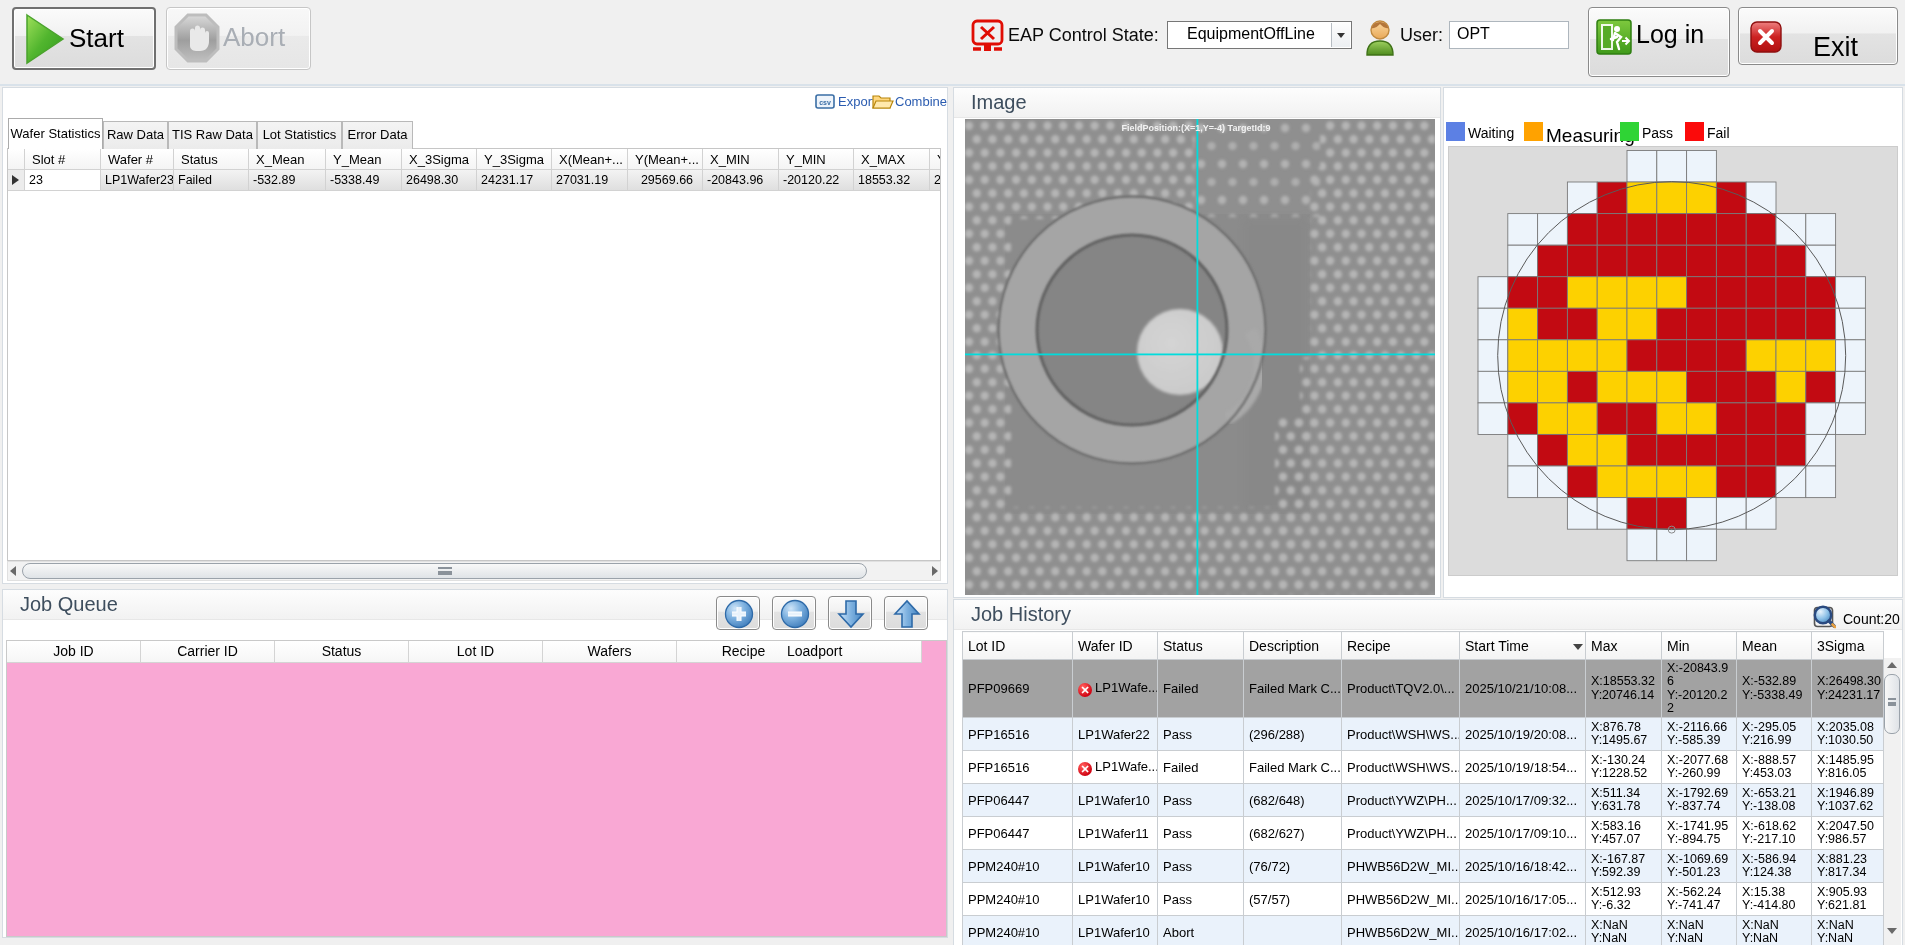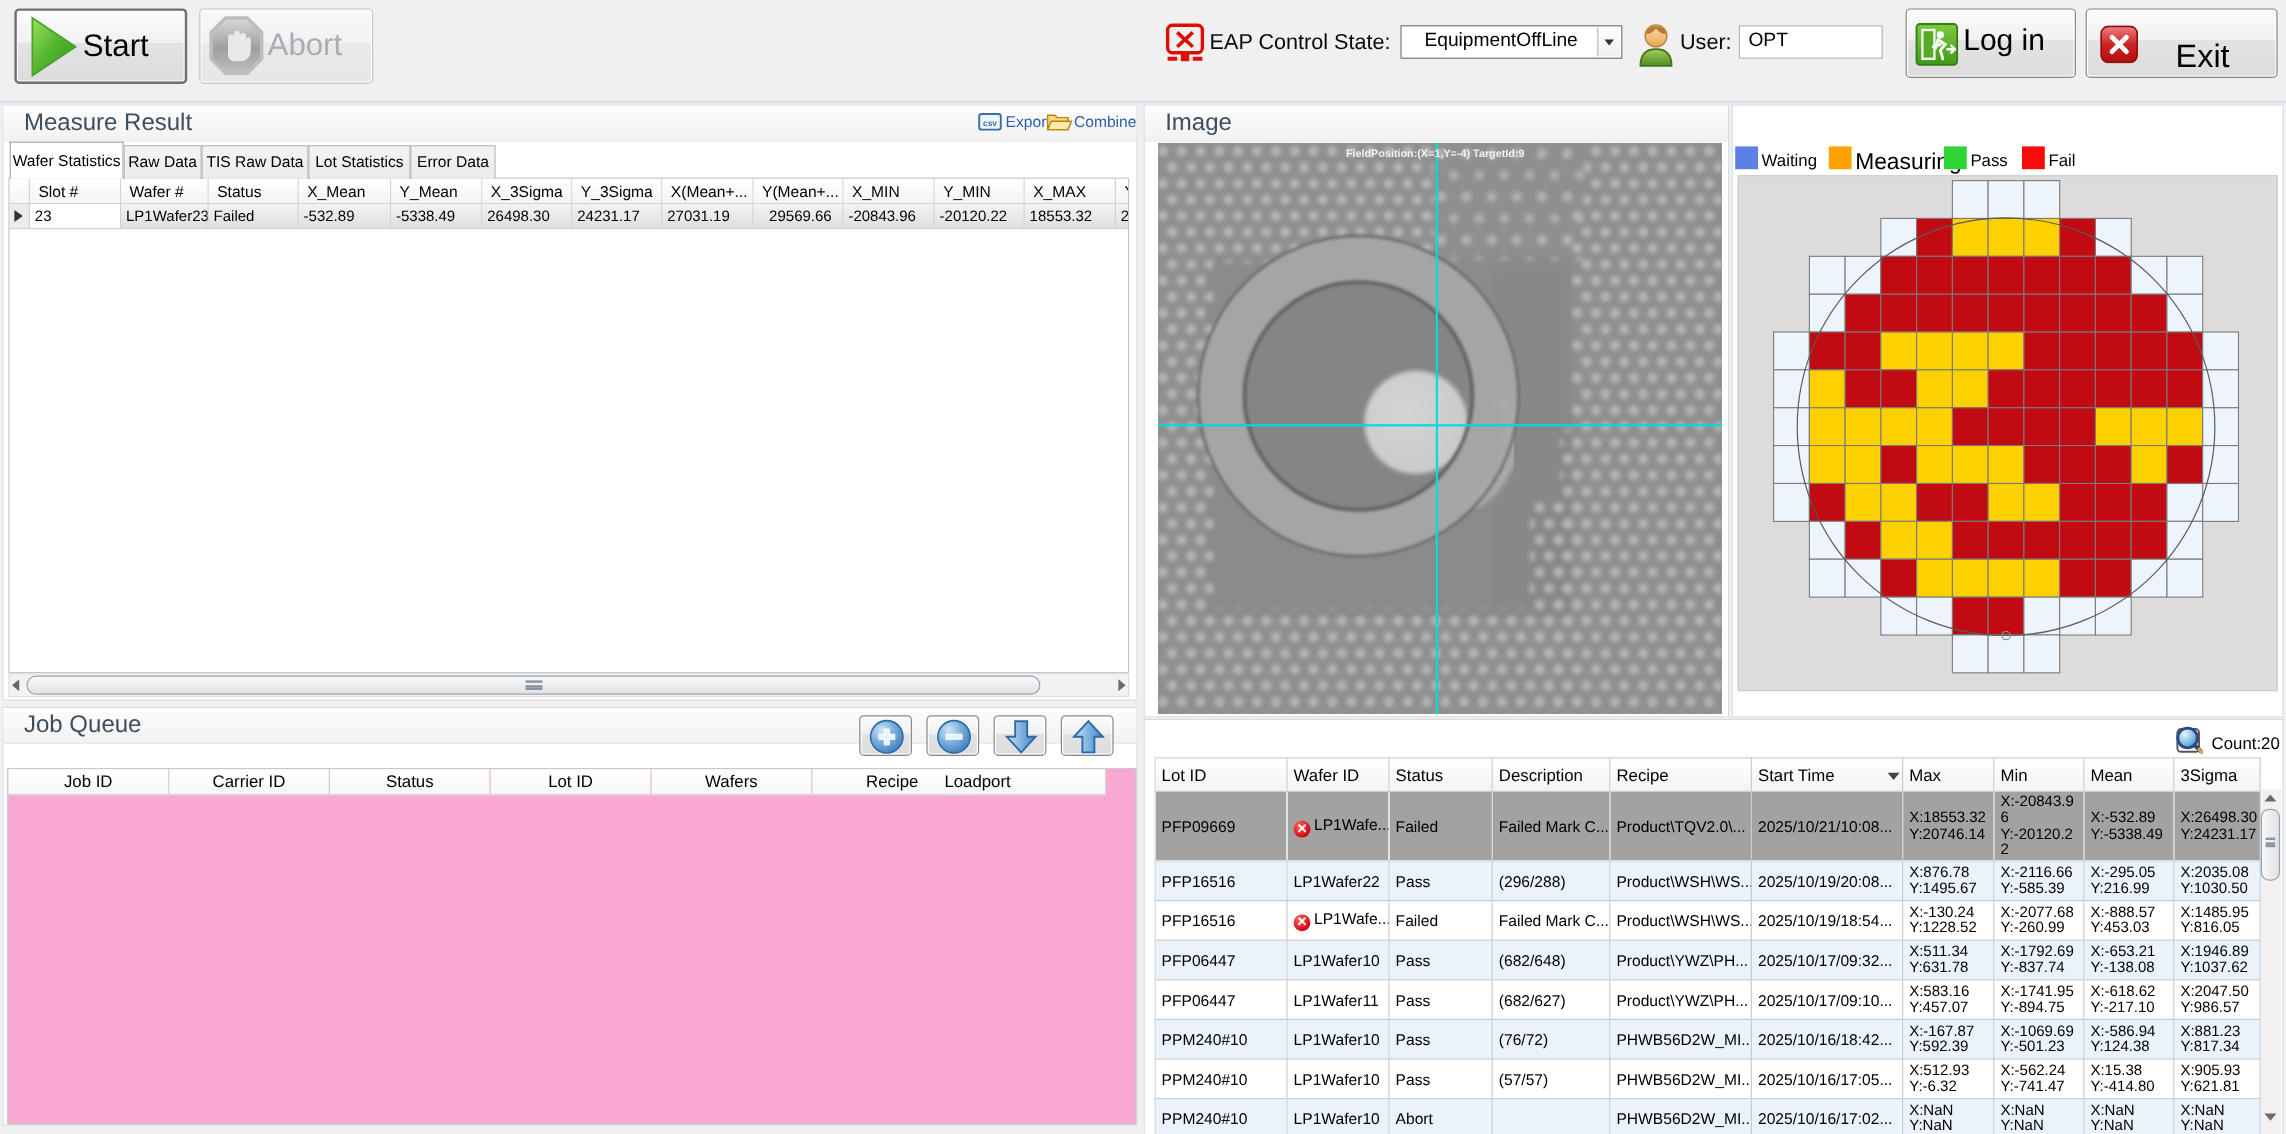--- a/index.html
+++ b/index.html
@@ -80,21 +80,21 @@
       </linearGradient>
     </defs>
 <path d="M4 37 c0-10 5-14 13-14 c8 0 13 4 13 14 z" fill="url(#gper)" stroke="#3f7217" stroke-width="1.4"></path>
 <circle cx="17" cy="12" r="9" fill="url(#ghead)" stroke="#c08a40" stroke-width="1.4"></circle>
 <path d="M8.5 10 a9 9 0 0 1 17 0 c-3 1-6-1.5-8.5-4 c-2.5 2.5-5.5 5-8.5 4z" fill="#b4763a"></path>
   </svg>
 <div class="abs" style="left:1400px;top:25px;font-size:18px;color:#0a0a0a">User:</div>
 <div class="abs" style="left:1449px;top:21px;width:120px;height:28px;background:#fff;border:1px solid #aeb6bd">
     <div class="abs" style="left:7px;top:3px;font-size:16px">OPT</div>
   </div>
-<div class="btn" style="left:1588px;top:7px;width:142px;height:58px;border-color:#8a8a8a">
+<div class="btn" style="left:1588px;top:7px;width:142px;height:70px;border-color:#8a8a8a">
 <svg class="abs" style="left:7px;top:11px" width="36" height="36" viewBox="0 0 36 36">
 <defs>
         <linearGradient id="glog" x1="0" y1="0" x2="0" y2="1">
           <stop offset="0" stop-color="#7ec93e"></stop>
           <stop offset="1" stop-color="#3f9a1a"></stop>
         </linearGradient>
       </defs>
 <rect x="1" y="1" width="34" height="34" rx="3" fill="url(#glog)" stroke="#2f7f12" stroke-width="1.5"></rect>
 <rect x="5" y="5" width="12" height="26" fill="#fff" opacity="0.9"></rect>
 <rect x="7" y="7" width="8" height="22" fill="#57aa28"></rect>
@@ -112,21 +112,20 @@
           <stop offset="0.5" stop-color="#cc2222"></stop>
           <stop offset="1" stop-color="#b01010"></stop>
         </linearGradient>
       </defs>
 <rect x="1" y="1" width="30" height="30" rx="6" fill="url(#gexit)" stroke="#8e0f0f" stroke-width="1.4"></rect>
 <path d="M10 10 L22 22 M22 10 L10 22" stroke="#fff" stroke-width="4" stroke-linecap="round"></path>
     </svg>
 <div class="abs" style="left:74px;top:24px;font-size:27px;color:#000">Exit</div>
   </div>
 <div class="panel" style="left:2px;top:87px;width:946px;height:497px">
-    <div class="ptitle">Measure Result</div>
     <svg class="abs" style="left:812px;top:6px" width="20" height="16" viewBox="0 0 20 16">
 <rect x="1" y="1" width="18" height="13" rx="2" fill="#eef4fb" stroke="#3a6ea5" stroke-width="1.6"></rect>
 <text x="10" y="11" font-size="7" font-weight="bold" fill="#3a6ea5" text-anchor="middle" font-family="Liberation Sans">csv</text>
     </svg>
     <div class="abs" style="left:835px;top:6px;font-size:13px;color:#2b5cb0">Export</div>
     <svg class="abs" style="left:869px;top:5px" width="22" height="17" viewBox="0 0 22 17">
 <path d="M1 15 V3 h6 l2 2 h9 v10 z" fill="#ffd77e" stroke="#b8860b" stroke-width="1.2"></path>
 <path d="M1 15 l3 -7 h17 l-3 7 z" fill="#ffe9ad" stroke="#b8860b" stroke-width="1.2"></path>
     </svg>
     <div class="abs" style="left:892px;top:6px;font-size:13px;color:#2b5cb0">Combine</div>
@@ -430,20 +429,21 @@
         <rect x="267.4" y="350.6" width="29.8" height="31.6" fill="#edf4fb" stroke="#7a7a7a" stroke-width="0.9"></rect>
         <rect x="297.2" y="350.6" width="29.8" height="31.6" fill="#edf4fb" stroke="#7a7a7a" stroke-width="0.9"></rect>
         <rect x="178.0" y="382.1" width="29.8" height="31.6" fill="#edf4fb" stroke="#7a7a7a" stroke-width="0.9"></rect>
         <rect x="207.8" y="382.1" width="29.8" height="31.6" fill="#edf4fb" stroke="#7a7a7a" stroke-width="0.9"></rect>
         <rect x="237.6" y="382.1" width="29.8" height="31.6" fill="#edf4fb" stroke="#7a7a7a" stroke-width="0.9"></rect>
         <circle cx="222.7" cy="208.6" r="174" fill="none" stroke="#5a5a5a" stroke-width="1"></circle>
         <circle cx="222.7" cy="382.6" r="3.5" fill="none" stroke="#8a8a8a" stroke-width="1"></circle>
       </svg></div>
   </div>
 <div class="panel" style="left:953px;top:599px;width:950px;height:400px">
+    <div class="ptitle">Job History</div>
     <svg class="abs" style="left:859px;top:5px" width="23" height="24" viewBox="0 0 23 24">
 <rect x="1.5" y="2.5" width="18" height="19" rx="3" fill="none" stroke="#555" stroke-width="1.6"></rect>
 <defs>
         <radialGradient id="glens" cx="0.35" cy="0.3" r="0.85">
           <stop offset="0" stop-color="#e8f3fc"></stop>
           <stop offset="0.5" stop-color="#8fc2e8"></stop>
           <stop offset="1" stop-color="#3d7fb8"></stop>
         </radialGradient>
       </defs>
 <circle cx="10" cy="10" r="8.2" fill="url(#glens)" stroke="#2a4a80" stroke-width="2.4"></circle>

